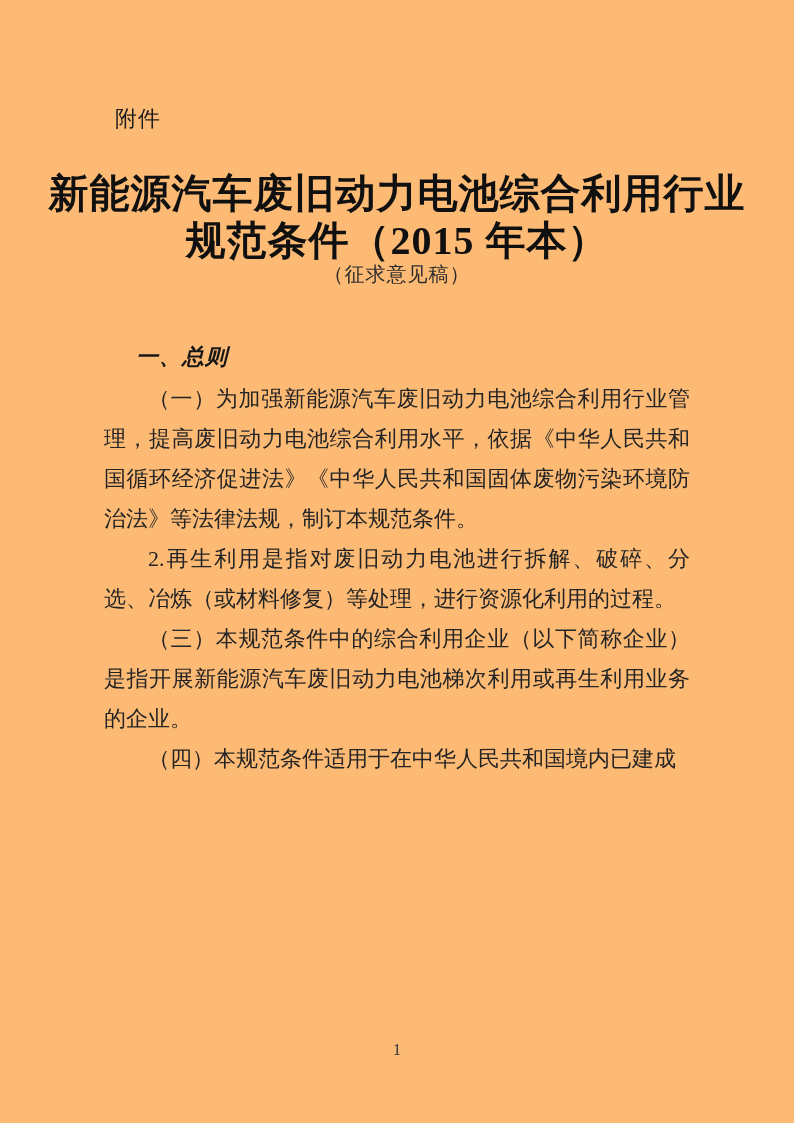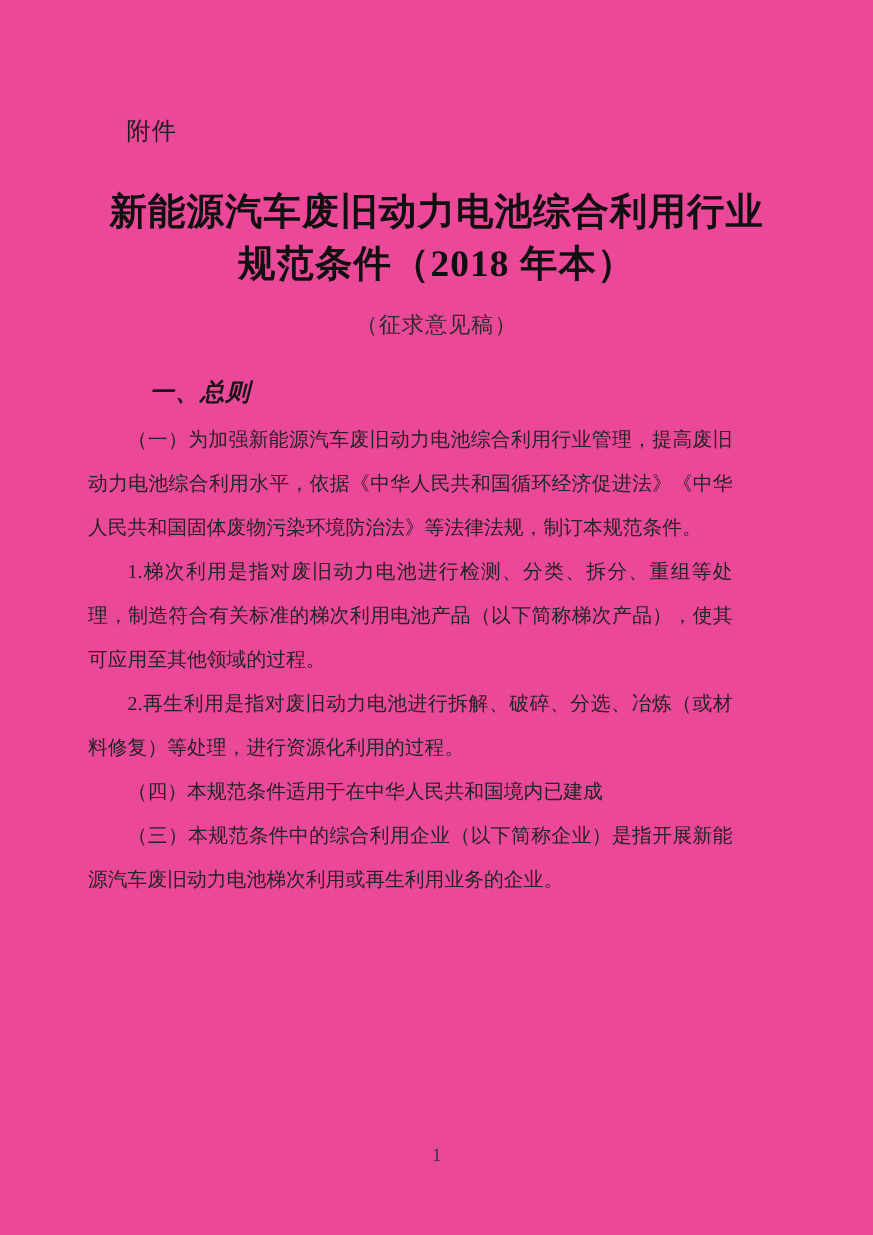--- a/index.html
+++ b/index.html
@@ -4,21 +4,21 @@
 <style>
   html, body {
     margin: 0;
     padding: 0;
     background: #ffffff;
   }
   .page {
     position: relative;
     width: 794px;
     height: 1123px;
-    background: #ec4899;
+    background: #fdba74;
     font-family: "Liberation Serif", "DejaVu Serif", serif;
     color: #242424;
     overflow: hidden;
   }
   .attachment {
     position: absolute;
     left: 115px;
     top: 107px;
     font-size: 22px;
     line-height: 24px;
@@ -26,58 +26,57 @@
     font-weight: 500;
     color: #1d1d1d;
     letter-spacing: 1px;
   }
   .title {
     position: absolute;
     left: 0;
     top: 170px;
     width: 100%;
     text-align: center;
-    font-size: 34px;
+    font-size: 40px;
     line-height: 47px;
     font-weight: bold;
     color: #101010;
     letter-spacing: 1px;
   }
   .subtitle {
     position: absolute;
     left: 0;
     top: 262px;
     width: 100%;
     text-align: center;
     font-size: 20px;
     line-height: 24px;
     color: #2b2b2b;
     letter-spacing: 1px;
-    margin-top: 22px;
   }
   .heading {
     position: absolute;
     left: 92px;
     top: 344px;
     width: 586px;
     text-indent: 2em;
     font-size: 22px;
     line-height: 26px;
     font-family: "Liberation Sans", "DejaVu Sans", sans-serif;
     font-weight: bold;
     color: #161616;
     letter-spacing: 1px;
     font-style: italic;
   }
   .body {
     position: absolute;
-    left: 80px;
+    left: 104px;
     top: 379px;
     width: 586px;
-    font-size: 18px;
+    font-size: 22px;
     line-height: 40px;
     text-align: justify;
     text-justify: inter-character;
     color: #242424;
   }
   .body p {
     margin: 0;
     padding: 0;
     text-indent: 2em;
   }
@@ -93,30 +92,29 @@
 </style>
 </head>
 <body>
 
 <div class="page">
 
   <div class="attachment">附件</div>
 
   <div class="title">
     <div>新能源汽车废旧动力电池综合利用行业</div>
-    <div>规范条件（2018 年本）</div>
+    <div>规范条件（2015 年本）</div>
   </div>
 
   <div class="subtitle">（征求意见稿）</div>
 
   <div class="heading">一、总则</div>
 
   <div class="body">
     <p>（一）为加强新能源汽车废旧动力电池综合利用行业管理，提高废旧动力电池综合利用水平，依据《中华人民共和国循环经济促进法》《中华人民共和国固体废物污染环境防治法》等法律法规，制订本规范条件。</p>
-    <p>1.梯次利用是指对废旧动力电池进行检测、分类、拆分、重组等处理，制造符合有关标准的梯次利用电池产品（以下简称梯次产品），使其可应用至其他领域的过程。</p>
     <p>2.再生利用是指对废旧动力电池进行拆解、破碎、分选、冶炼（或材料修复）等处理，进行资源化利用的过程。</p>
+    <p>（三）本规范条件中的综合利用企业（以下简称企业）是指开展新能源汽车废旧动力电池梯次利用或再生利用业务的企业。</p>
     <p>（四）本规范条件适用于在中华人民共和国境内已建成</p>
-    <p>（三）本规范条件中的综合利用企业（以下简称企业）是指开展新能源汽车废旧动力电池梯次利用或再生利用业务的企业。</p>
   </div>
 
   <div class="page-num">1</div>
 
 </div>
 
 </body></html>

